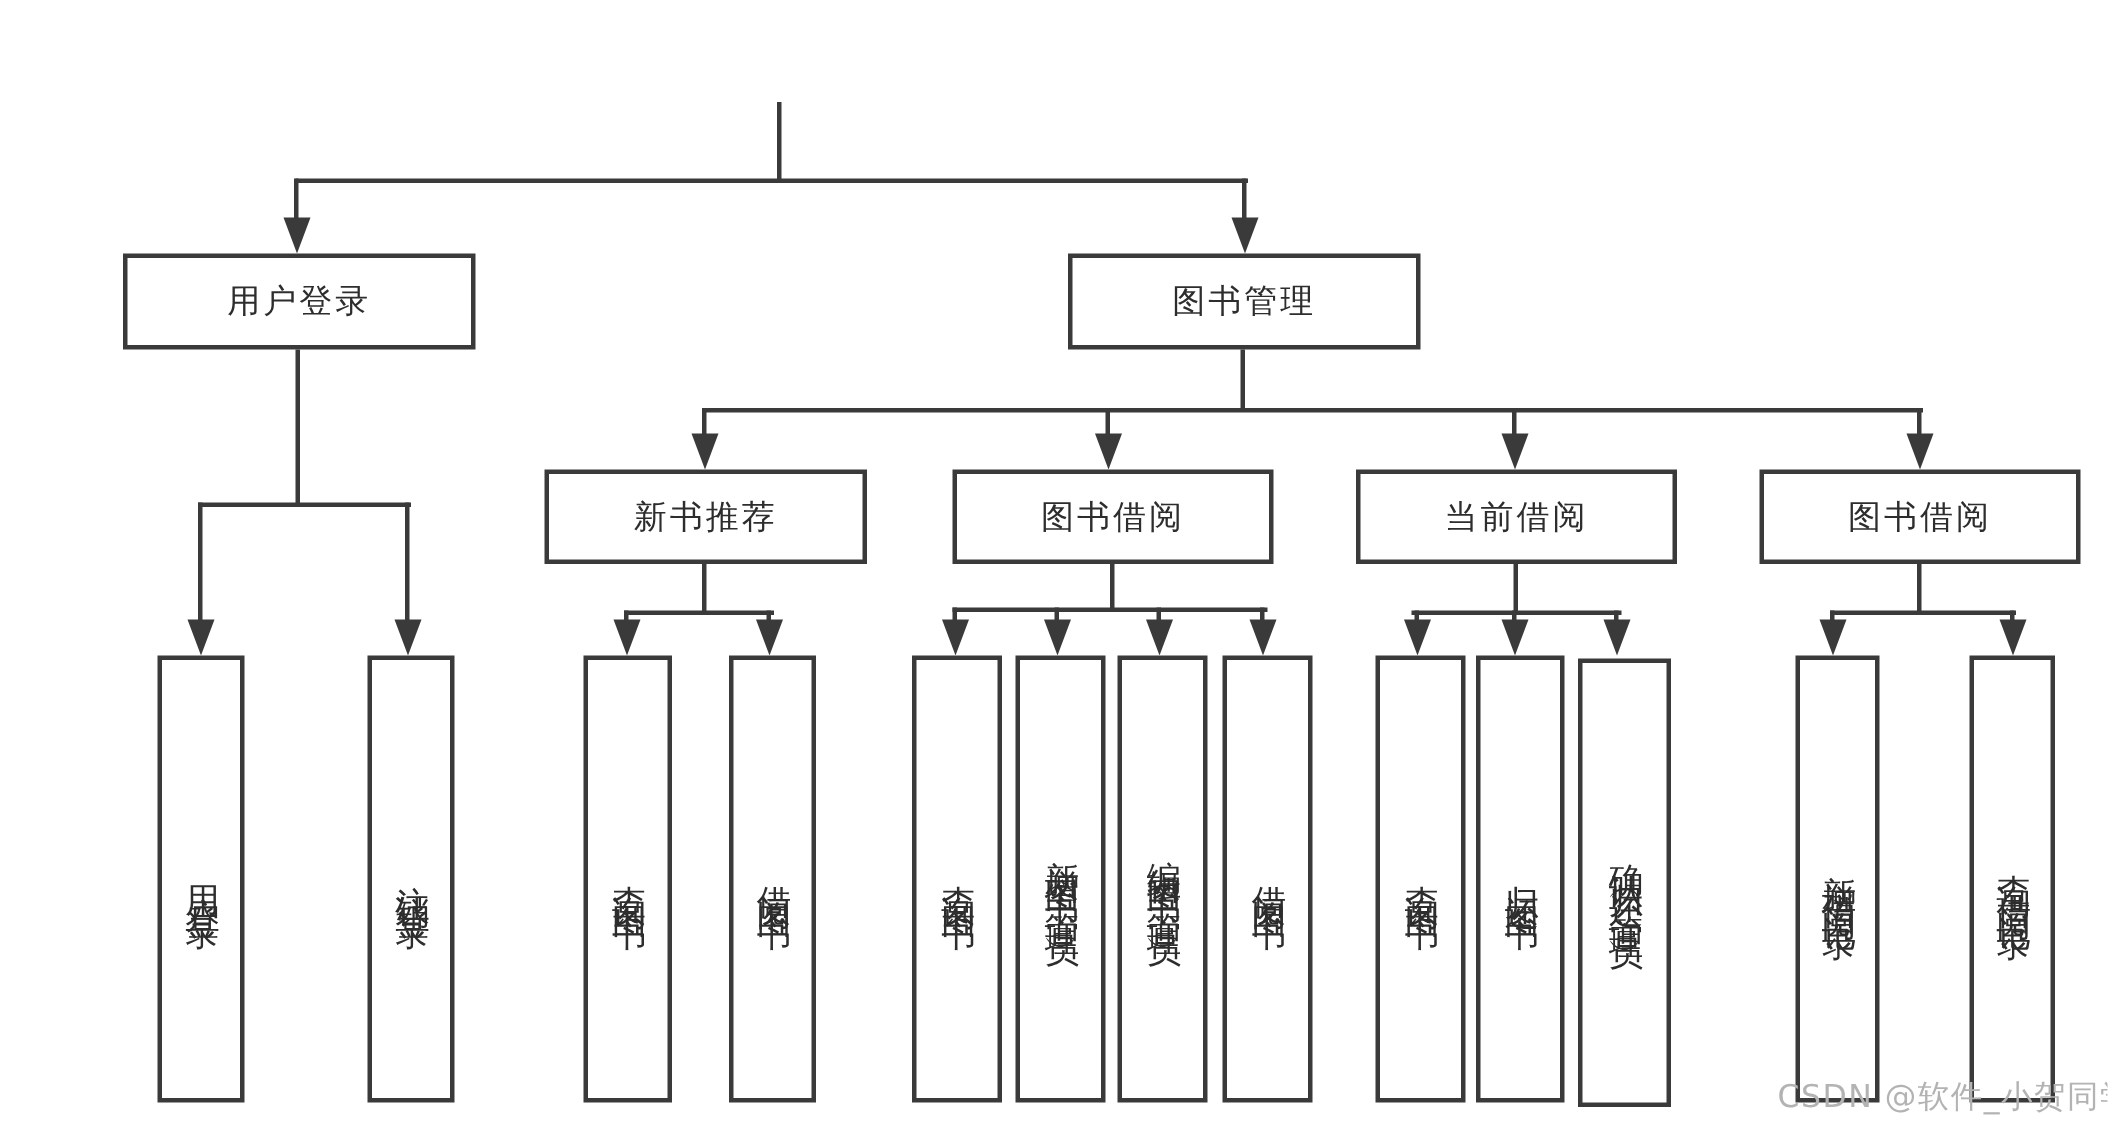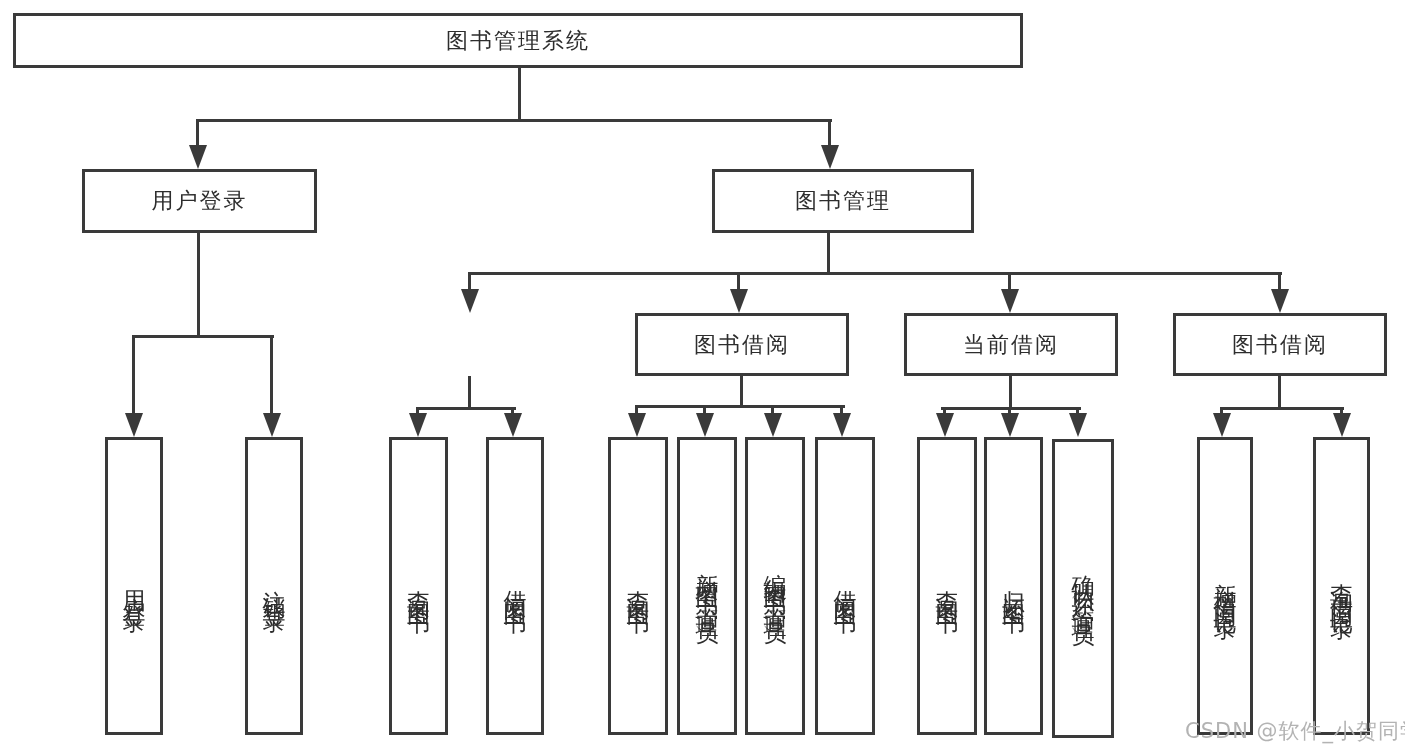--- a/index.html
+++ b/index.html
@@ -40,35 +40,32 @@
     position:absolute;left:1185px;top:717px;
     font-size:21px;letter-spacing:1px;white-space:nowrap;
     color:var(--watermark);z-index:10;
   }
 </style>
 </head>
 <body>
 
 <div id="stage">
 
-  <div class="node hbox" style="left:13px;top:13px;width:1010px;height:55px">
-    <span>图书管理系统</span>
-  </div>
 
   <div class="vl" style="left:518px;top:68px;height:54px"></div>
   <div class="hl" style="left:197px;top:119px;width:635px"></div>
   <div class="vl" style="left:196px;top:119px;height:28px"></div>
   <div class="arw" style="left:189px;top:145px"></div>
   <div class="vl" style="left:828px;top:119px;height:28px"></div>
   <div class="arw" style="left:821px;top:145px"></div>
 
   <div class="node hbox" style="left:82px;top:169px;width:235px;height:64px">
     <span>用户登录</span>
   </div>
-  <div class="node hbox" style="left:712px;top:169px;width:262px;height:64px">
+  <div class="node hbox" style="left:712px;top:169px;width:235px;height:64px">
     <span>图书管理</span>
   </div>
 
   <div class="vl" style="left:197px;top:233px;height:104px"></div>
   <div class="hl" style="left:132px;top:335px;width:142px"></div>
   <div class="vl" style="left:132px;top:335px;height:80px"></div>
   <div class="arw" style="left:125px;top:413px"></div>
   <div class="vl" style="left:270px;top:335px;height:80px"></div>
   <div class="arw" style="left:263px;top:413px"></div>
 
@@ -76,20 +73,23 @@
   <div class="hl" style="left:468px;top:272px;width:814px"></div>
   <div class="vl" style="left:468px;top:272px;height:19px"></div>
   <div class="arw" style="left:461px;top:289px"></div>
   <div class="vl" style="left:737px;top:272px;height:19px"></div>
   <div class="arw" style="left:730px;top:289px"></div>
   <div class="vl" style="left:1008px;top:272px;height:19px"></div>
   <div class="arw" style="left:1001px;top:289px"></div>
   <div class="vl" style="left:1278px;top:272px;height:19px"></div>
   <div class="arw" style="left:1271px;top:289px"></div>
 
+  <div class="node hbox" style="left:363px;top:313px;width:215px;height:63px">
+    <span>新书推荐</span>
+  </div>
   <div class="node hbox" style="left:904px;top:313px;width:214px;height:63px">
     <span>当前借阅</span>
   </div>
   <div class="node hbox" style="left:635px;top:313px;width:214px;height:63px">
     <span>图书借阅</span>
   </div>
   <div class="node hbox" style="left:1173px;top:313px;width:214px;height:63px">
     <span>图书借阅</span>
   </div>
 

